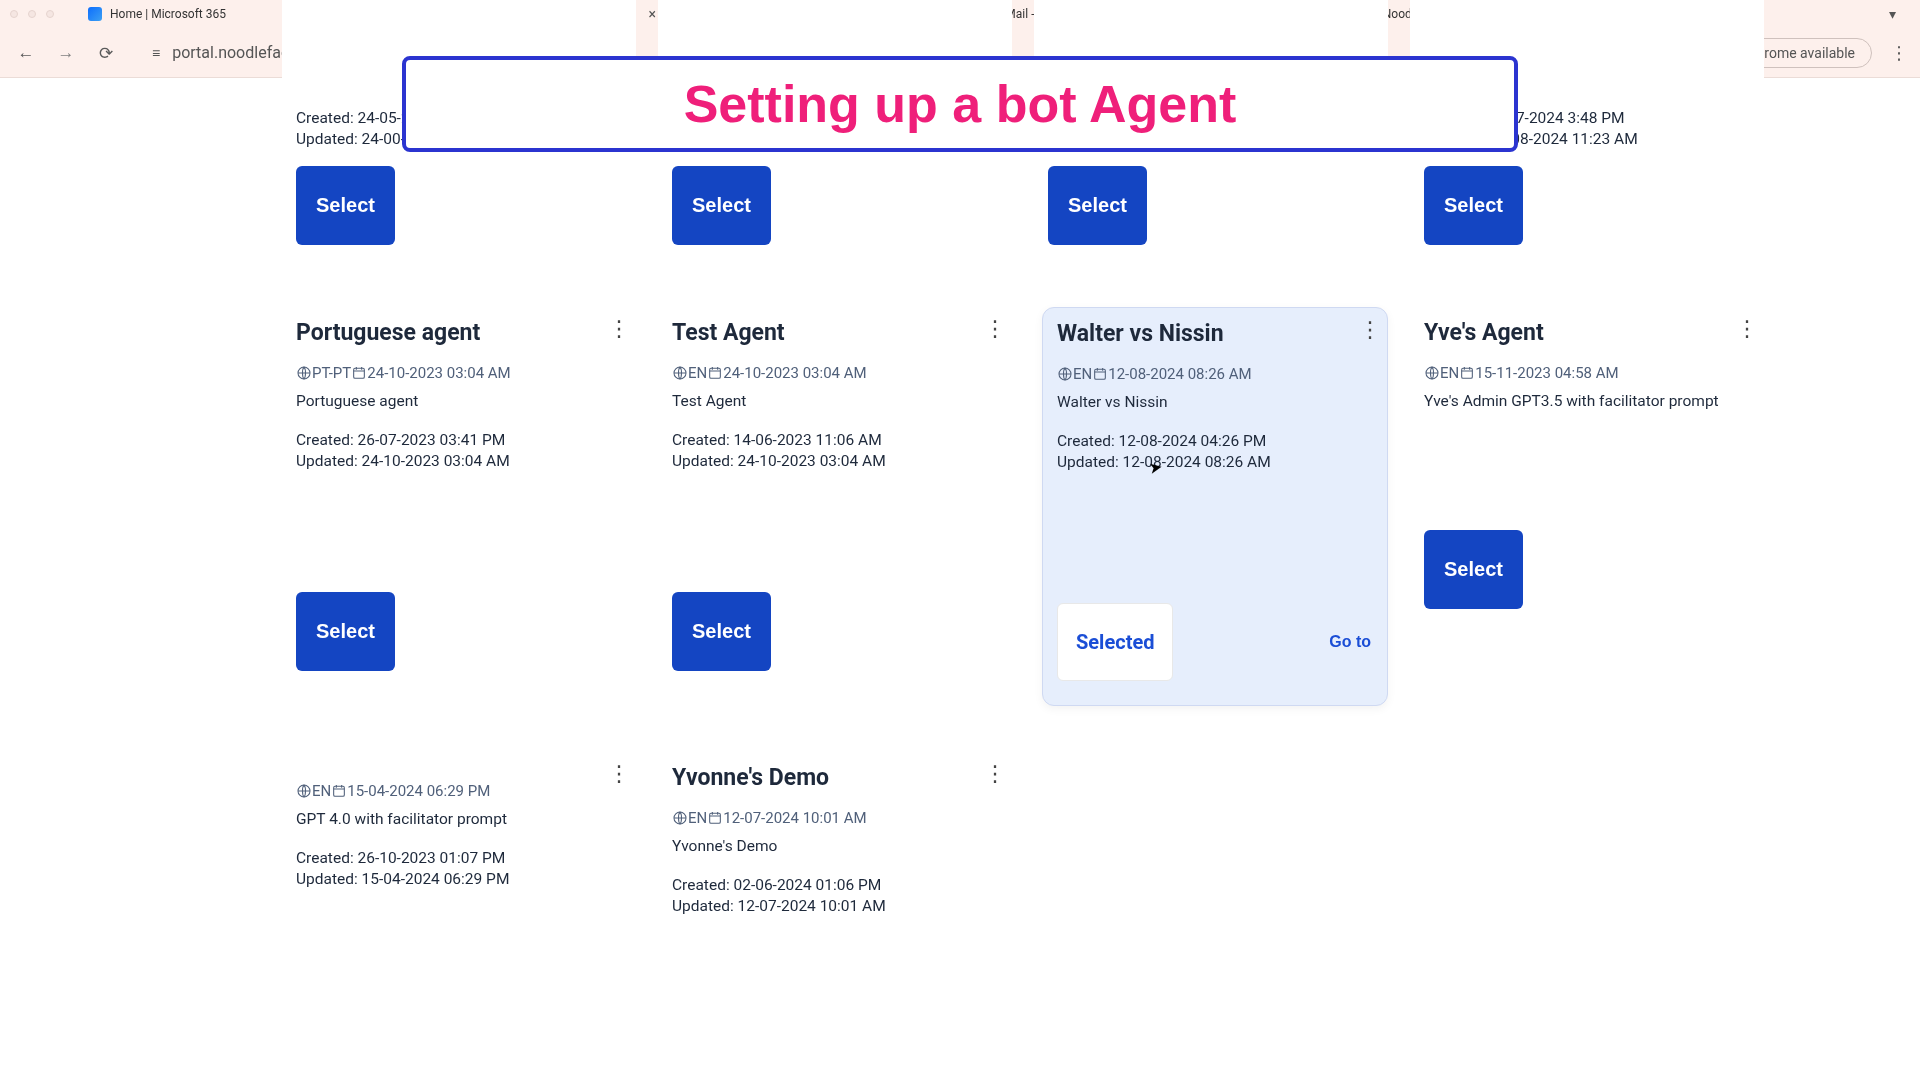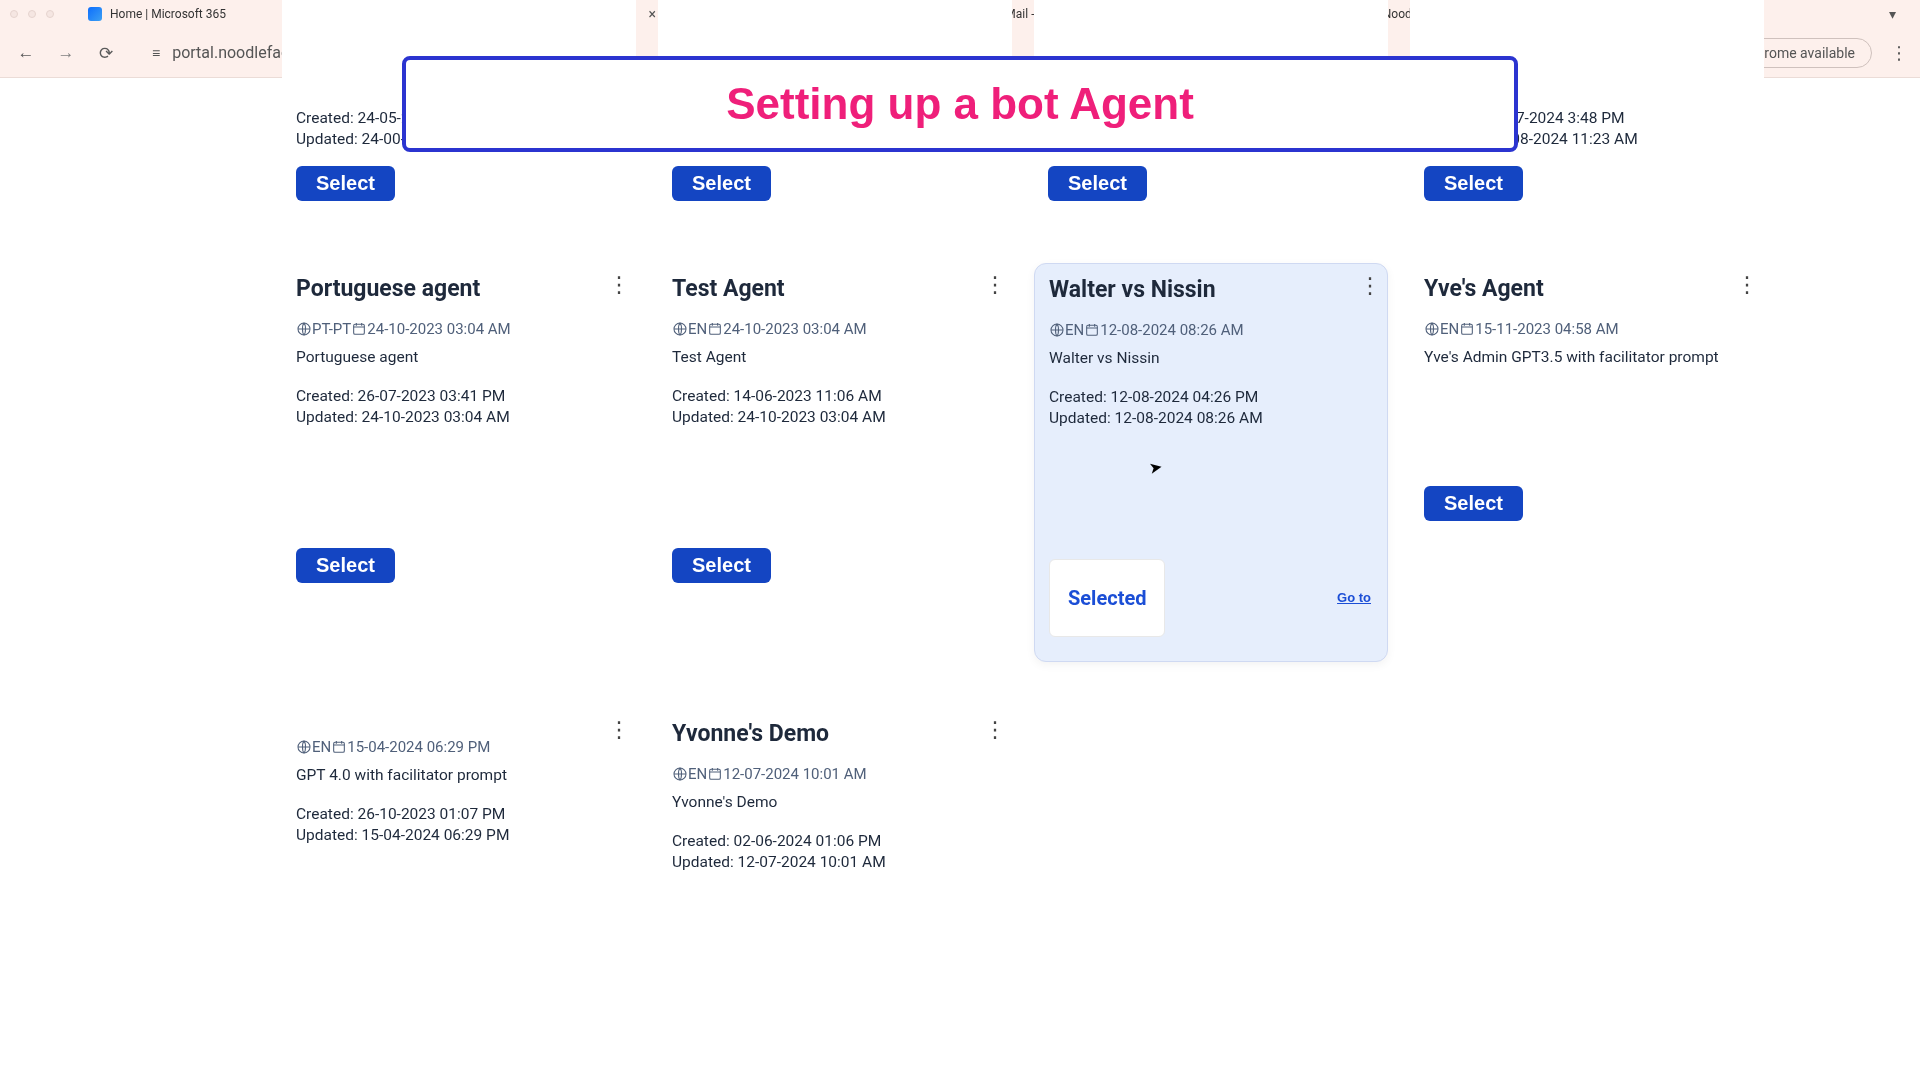--- a/index.html
+++ b/index.html
@@ -134,76 +134,76 @@
   .dates { margin-top:20px; font-size:15.5px; color:#1e293b; line-height:1.35; }
 
   .select-btn {
     margin-top:120px;
     background:#1445c2;
     color:#fff;
     font-size:20px;
     font-weight:700;
     border:none;
     border-radius:6px;
-    padding:6px 20px;
+    padding:28px 20px;
   }
   .card.partial-top .select-btn { margin-top: 16px; }
 
   
   .card.highlight {
     background:#e6eefc;
     border:1px solid #cfd9f2;
     border-radius:12px;
     box-shadow: 0 3px 10px rgba(0,0,0,0.05);
     padding-bottom: 24px;
+    margin-left: 8px;
   }
   .card.highlight .btn-row {
     margin-top:130px;
     display:flex;
     gap:20px;
   }
   .selected-badge {
     background:#fff;
     color:#1b4ed6;
     font-size:20px;
     font-weight:700;
     border-radius:6px;
     padding:26px 18px;
     border:1px solid #e8e8e8;
   }
   .goto-link {
     color:#1b4ed6;
-    font-size:13px;
+    font-size:16px;
     font-weight:700;
     background:none;
     border:none;
     padding:10px 2px;
     margin-left:auto;
-    text-decoration:underline;
   }
 
   
   .callout {
     position:absolute;
     top: 56px;
     left: 50%;
     transform: translateX(-50%);
     width: 1116px;
     background:#fff;
     border: 4px solid #2b34d0;
     border-radius: 8px;
     height: 96px;
     display:flex;
     align-items:center;
     justify-content:center;
     z-index: 50;
   }
   .callout-text {
     font-family: "Comic Sans MS", "Segoe UI", sans-serif;
-    font-size: 44px;
+    font-size: 52px;
     font-weight:700;
     color:#ef1f7a;
   }
 
   
   .cursor {
     position:absolute;
     left: 1149px;
     top: 458px;
     font-size:16px;

